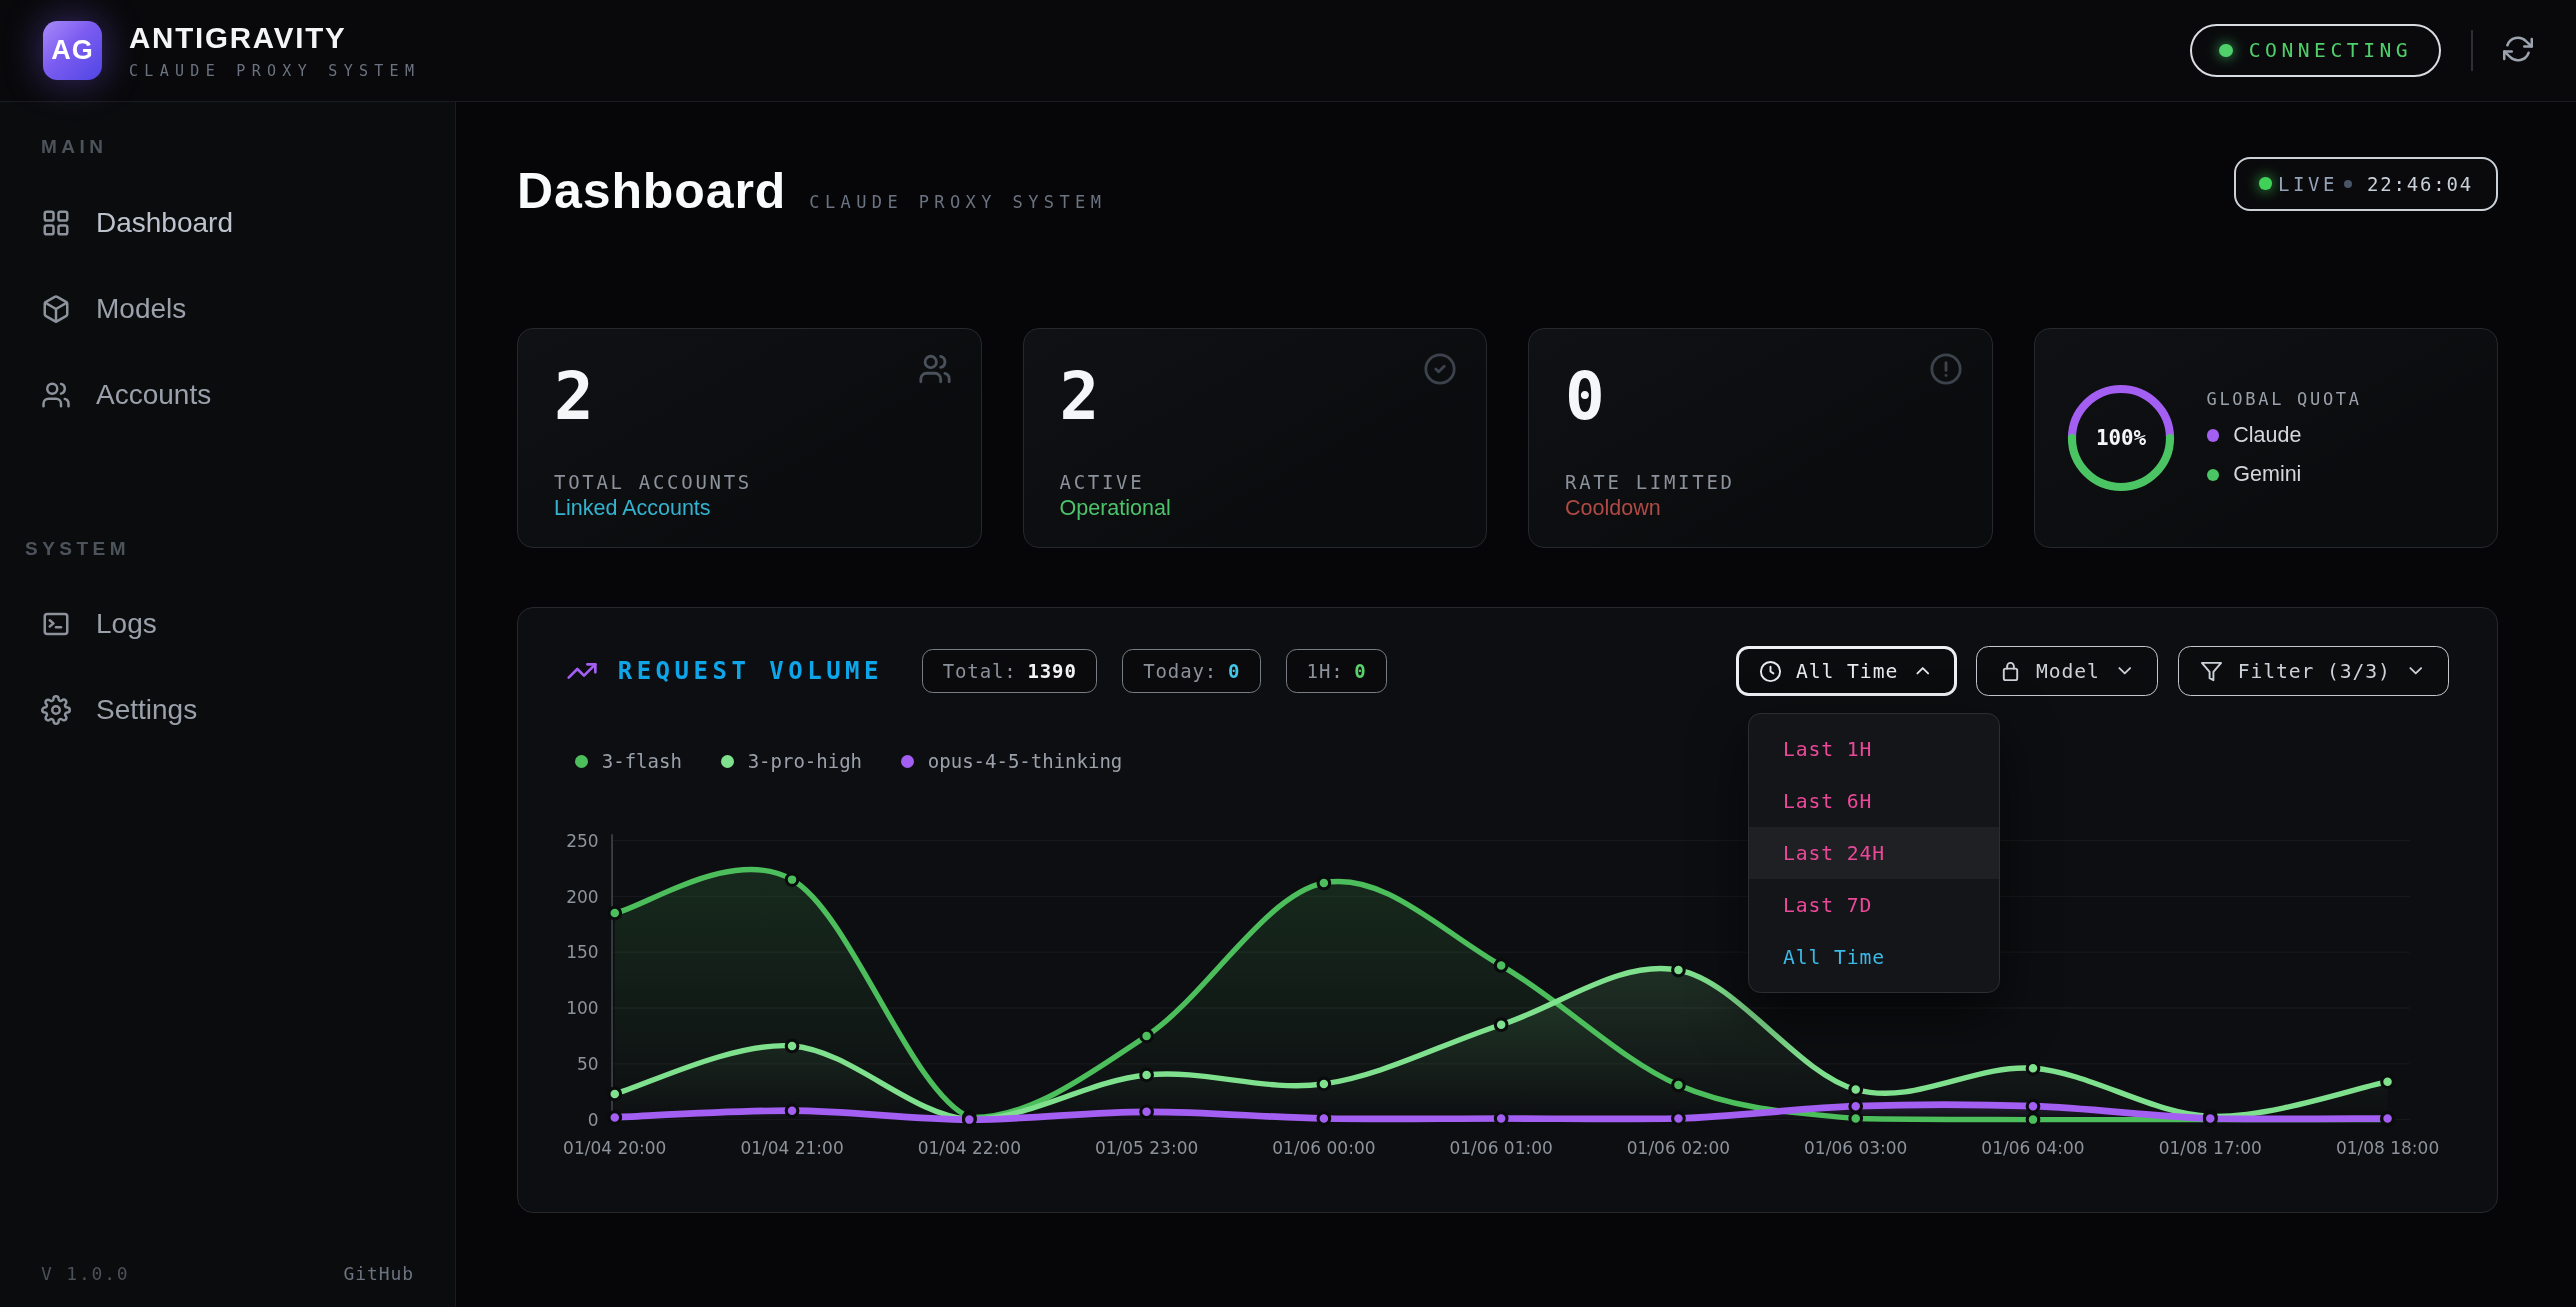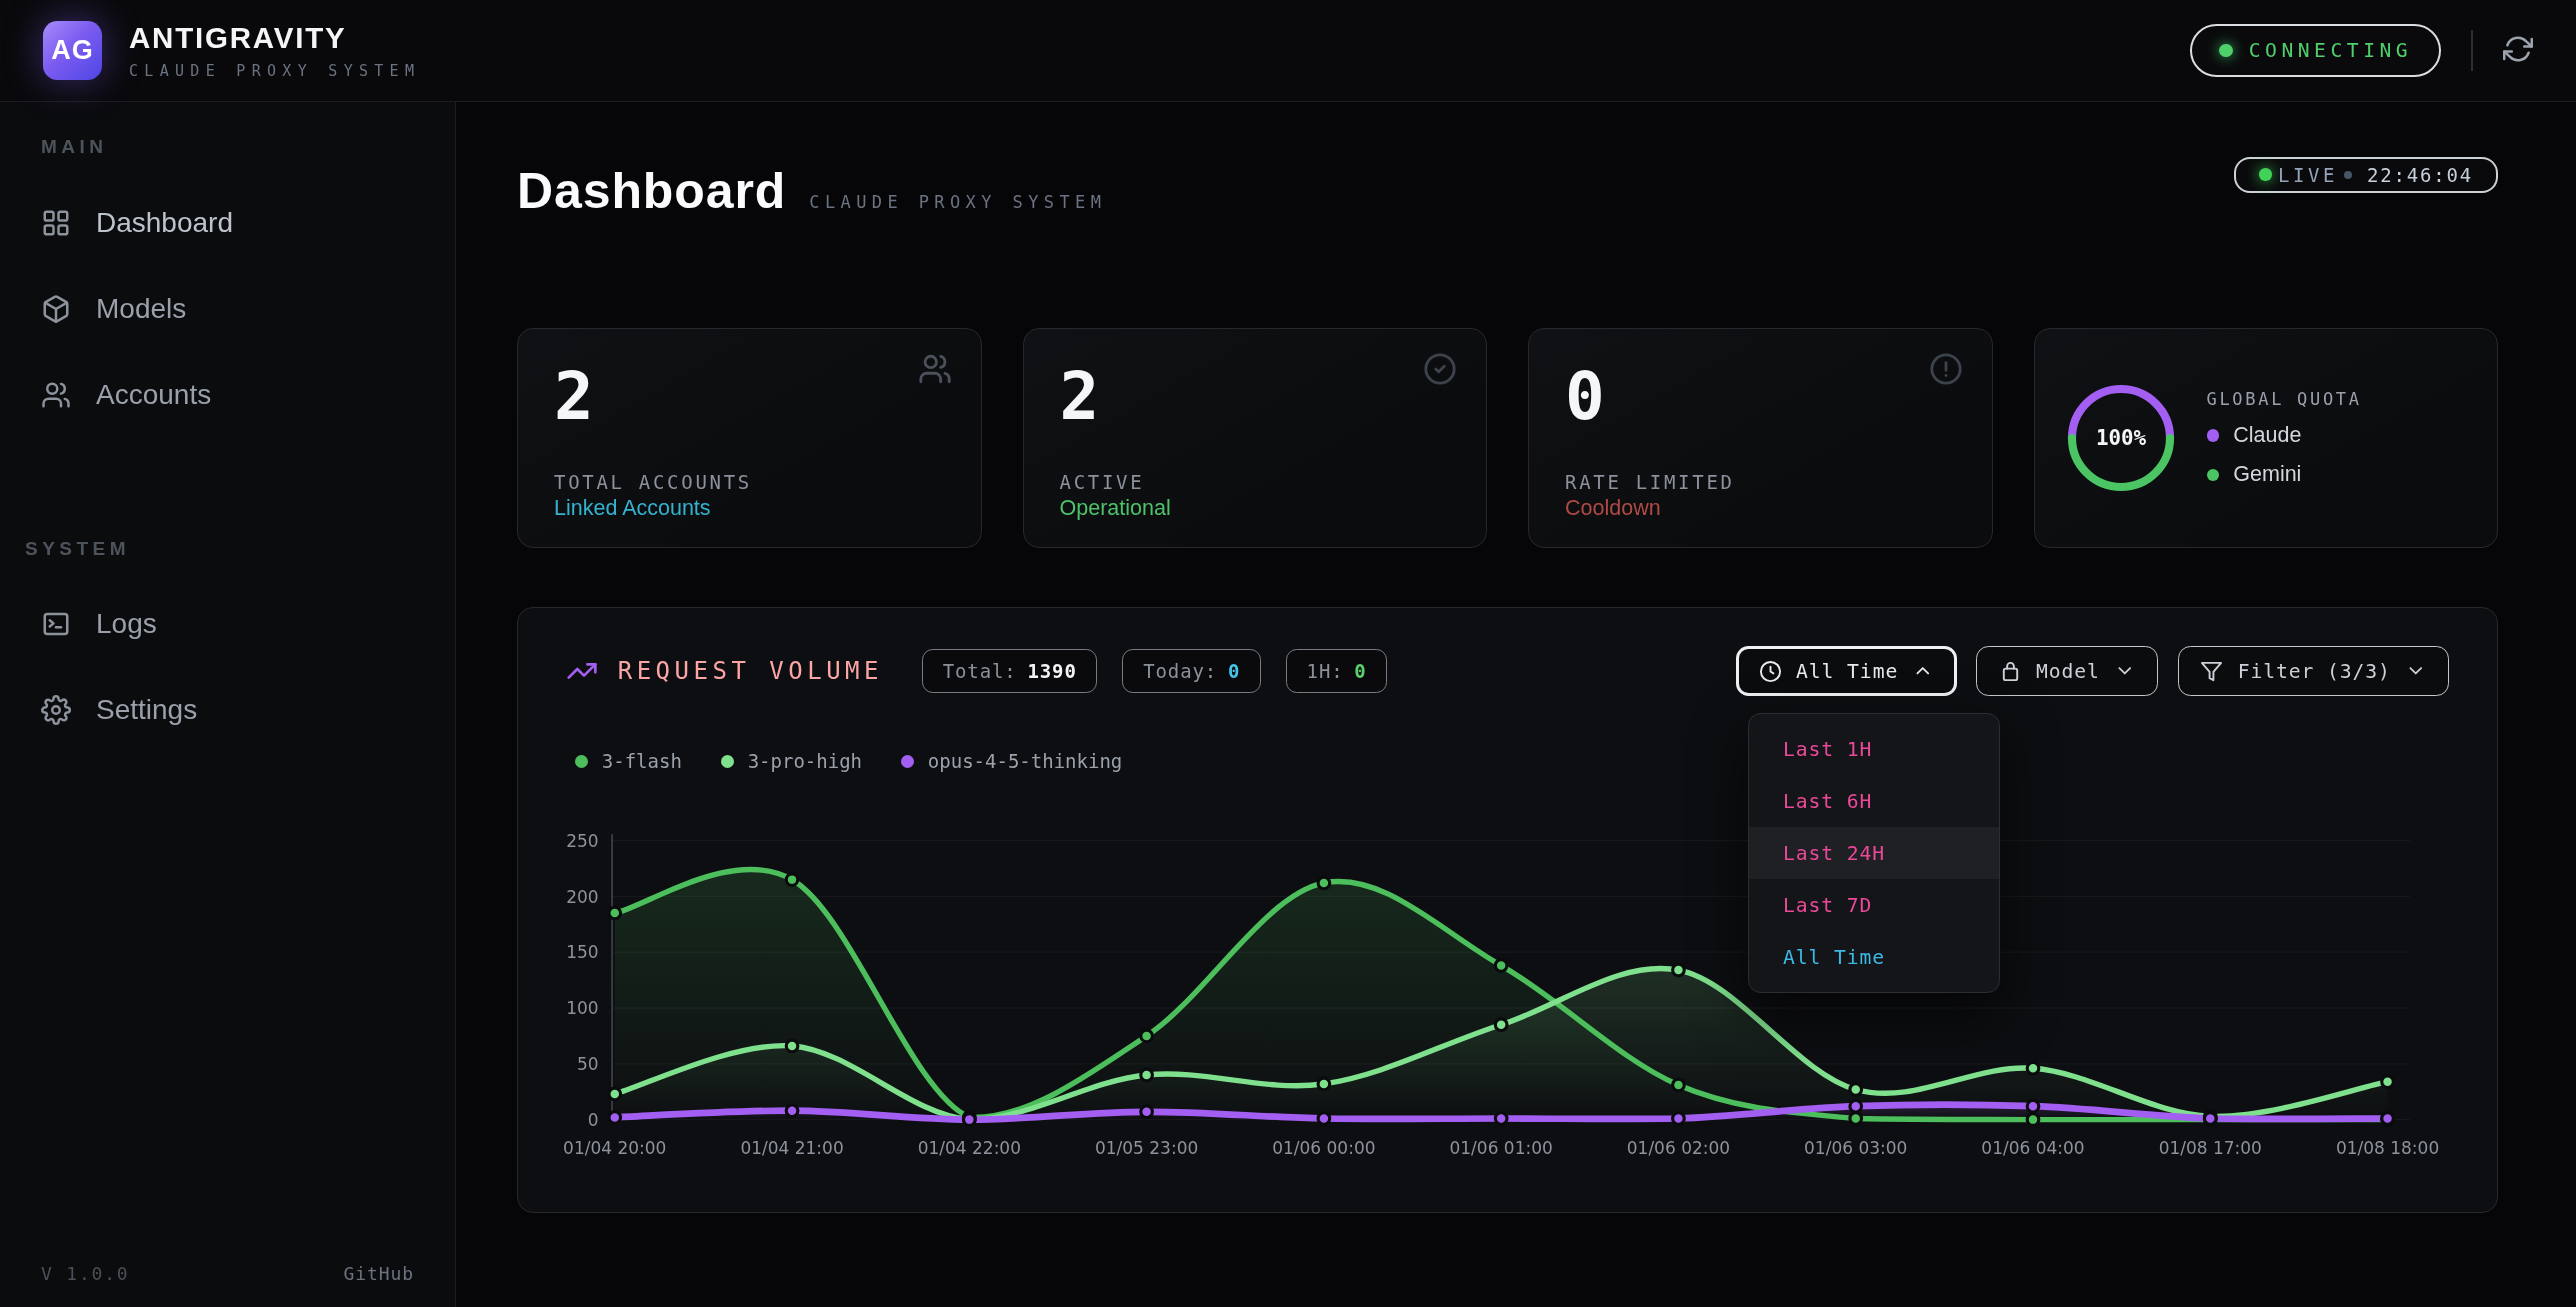--- a/index.html
+++ b/index.html
@@ -62,21 +62,21 @@
 
   
   .main { position:absolute; left:456px; top:98px; width:2120px; height:1209px; padding:64px 78px 0 61px; }
   .page-head { position:relative; height:77px; }
   .page-title-row { display:flex; align-items:baseline; gap:23px; }
   .page-title { font-size:50px; font-weight:bold; color:#fafbfc; letter-spacing:0.9px; }
   .page-sub { font-size:17px; color:#6b7280; letter-spacing:5.4px; }
   .live-badge {
     position:absolute; right:0; top:-5.4px;
     display:flex; align-items:center; gap:6px;
-    border:2.2px solid #ccd1d7; border-radius:16px; padding:5px 23px; background:#0a0a0c;
+    border:2.2px solid #ccd1d7; border-radius:16px; padding:14px 23px; background:#0a0a0c;
   }
   .live-dot { width:12.5px; height:12.5px; box-shadow:0 0 14.3px rgba(63,209,88,.9); }
   .live-label { font-size:19px; color:#94a3b8; letter-spacing:3.6px; }
   .live-sep { width:8px; height:8px; background:#475569; }
   .live-time { font-size:19px; color:#c7cfd9; letter-spacing:1.8px;margin-left:9px; }
 
   
   .cards { margin-top:89px; display:grid; grid-template-columns:repeat(4,1fr); gap:41px; }
   .card {
     height:220px; border:1.8px solid #26282d; border-radius:16px;
@@ -96,21 +96,21 @@
   .quota-leg { display:flex; align-items:center; gap:14.3px; font-size:21.5px; color:#d3d7dc; }
   .quota-dot { width:12.5px; height:12.5px; }
 
   
   .chart-card {
     margin-top:59px; height:606px; border:1.8px solid #26282d; border-radius:16px;
     background:#0d0e11; position:relative; padding:38px 48px 0 48px;
   }
   .chart-head { display:flex; align-items:center; }
   .chart-title-wrap { display:flex; align-items:center; gap:19.7px; }
-  .chart-title { font-size:24px; font-weight:normal; color:#fca5a5; letter-spacing:4.5px; }
+  .chart-title { font-size:24px; font-weight:bold; color:#0ea5e9; letter-spacing:4.5px; }
   .stat-pills { display:flex; gap:25px; margin-left:39px; }
   .stat-pill {
     display:flex; align-items:center; gap:10.7px; border:1.8px solid #787d85; border-radius:10.7px;
     padding:9.8px 19.7px; background:#0a0a0c; font-size:19px;
   }
   .stat-pill .p-label { color:#8b919b; letter-spacing:0.9px; }
   .stat-pill .p-value { font-weight:bold; letter-spacing:0.9px; }
   .chart-actions { margin-left:auto; display:flex; gap:19.7px; align-items:center; }
   .chart-btn {
     display:flex; align-items:center; gap:14.3px; background:#0b0c0e; cursor:pointer;

